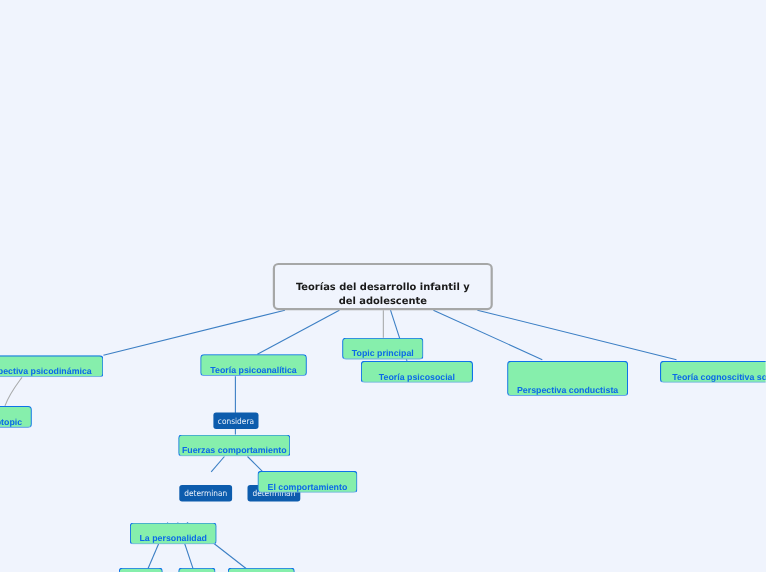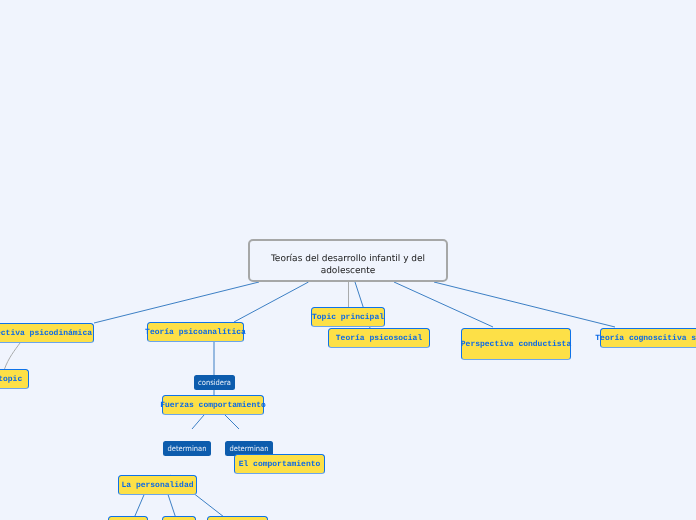--- a/index.html
+++ b/index.html
@@ -5,25 +5,25 @@
 <style>
   html,body{margin:0;padding:0;}
   body{width:696px;height:520px;overflow:hidden;background:#f0f4fd;
        font-family:"DejaVu Sans",sans-serif;-webkit-font-smoothing:antialiased;
        text-rendering:geometricPrecision;}
   #canvas{position:relative;transform:translateZ(0);width:696px;height:520px;overflow:hidden;}
   svg.links{position:absolute;left:0;top:0;width:696px;height:520px;}
   .node{position:absolute;box-sizing:border-box;display:flex;align-items:center;
         justify-content:center;text-align:center;white-space:nowrap;}
   .n-root{background:transparent;border:2.5px solid #a6a7a7;border-radius:5px;color:#1a1a1a;
-          font-weight:normal;font-size:9px;line-height:11.5px;white-space:normal;
-          padding:0 18px;align-items:center;padding-top:10px;}
-  .n-blue{background:#fde047;border:1.5px solid #0f72e8;border-bottom-color:#6ba5ec;
+          font-weight:bold;font-size:9px;line-height:11.5px;white-space:normal;
+          padding:0 18px;align-items:flex-end;padding-top:10px;}
+  .n-blue{background:#86efac;border:1.5px solid #0f72e8;border-bottom-color:#6ba5ec;
           border-radius:3.5px;color:#0c6ae7;font-weight:bold;font-size:8px;
-          font-family:Liberation Mono, monospace;}
+          font-family:Liberation Sans, sans-serif;align-items:flex-end;}
   .n-dark{background:#0d5cad;border-radius:2.5px;color:#eaf1fb;font-size:7.5px;
           font-family:"DejaVu Sans Condensed","DejaVu Sans",sans-serif;margin-top:12px;}
 </style>
 </head>
 <body>
 
 <div id="canvas">
   <svg class="links" id="linksvg" viewBox="0 0 696 520">
       <path d="M259,282 L94,323" fill="none" stroke="#3c7fc4" stroke-width="1"></path>
       <path d="M308.5,282 L234,322" fill="none" stroke="#3c7fc4" stroke-width="1"></path>
@@ -44,39 +44,39 @@
   <div id="nodes">
   <div class="node n-root" style="left:248px;top:239px;width:200px;height:43px">
     <span>Teorías del desarrollo infantil y del adolescente</span>
   </div>
   <div class="node n-blue" style="left:-30px;top:323px;width:124px;height:20px">
     <span>Perspectiva psicodinámica</span>
   </div>
   <div class="node n-blue" style="left:-23px;top:369px;width:52px;height:20px">
     <span>Subtopic</span>
   </div>
-  <div class="node n-blue" style="left:147px;top:322px;width:97px;height:20px">
+  <div class="node n-blue" style="left:182px;top:322px;width:97px;height:20px">
     <span>Teoría psicoanalítica</span>
   </div>
   <div class="node n-dark" style="left:194px;top:363px;width:41px;height:15px">
     <span>considera</span>
   </div>
   <div class="node n-blue" style="left:162px;top:395px;width:102px;height:20px">
     <span>Fuerzas comportamiento</span>
   </div>
   <div class="node n-dark" style="left:163px;top:429px;width:48px;height:15px">
     <span>determinan</span>
   </div>
   <div class="node n-dark" style="left:225px;top:429px;width:48px;height:15px">
     <span>determinan</span>
   </div>
   <div class="node n-blue" style="left:118px;top:475px;width:79px;height:20px">
     <span>La personalidad</span>
   </div>
-  <div class="node n-blue" style="left:234px;top:454px;width:91px;height:20px">
+  <div class="node n-blue" style="left:234px;top:428px;width:91px;height:20px">
     <span>El comportamiento</span>
   </div>
   <div class="node n-blue" style="left:311px;top:307px;width:74px;height:20px">
     <span>Topic principal</span>
   </div>
   <div class="node n-blue" style="left:328px;top:328px;width:102px;height:20px">
     <span>Teoría psicosocial</span>
   </div>
   <div class="node n-blue" style="left:461px;top:328px;width:110px;height:32px">
     <span>Perspectiva conductista</span>

